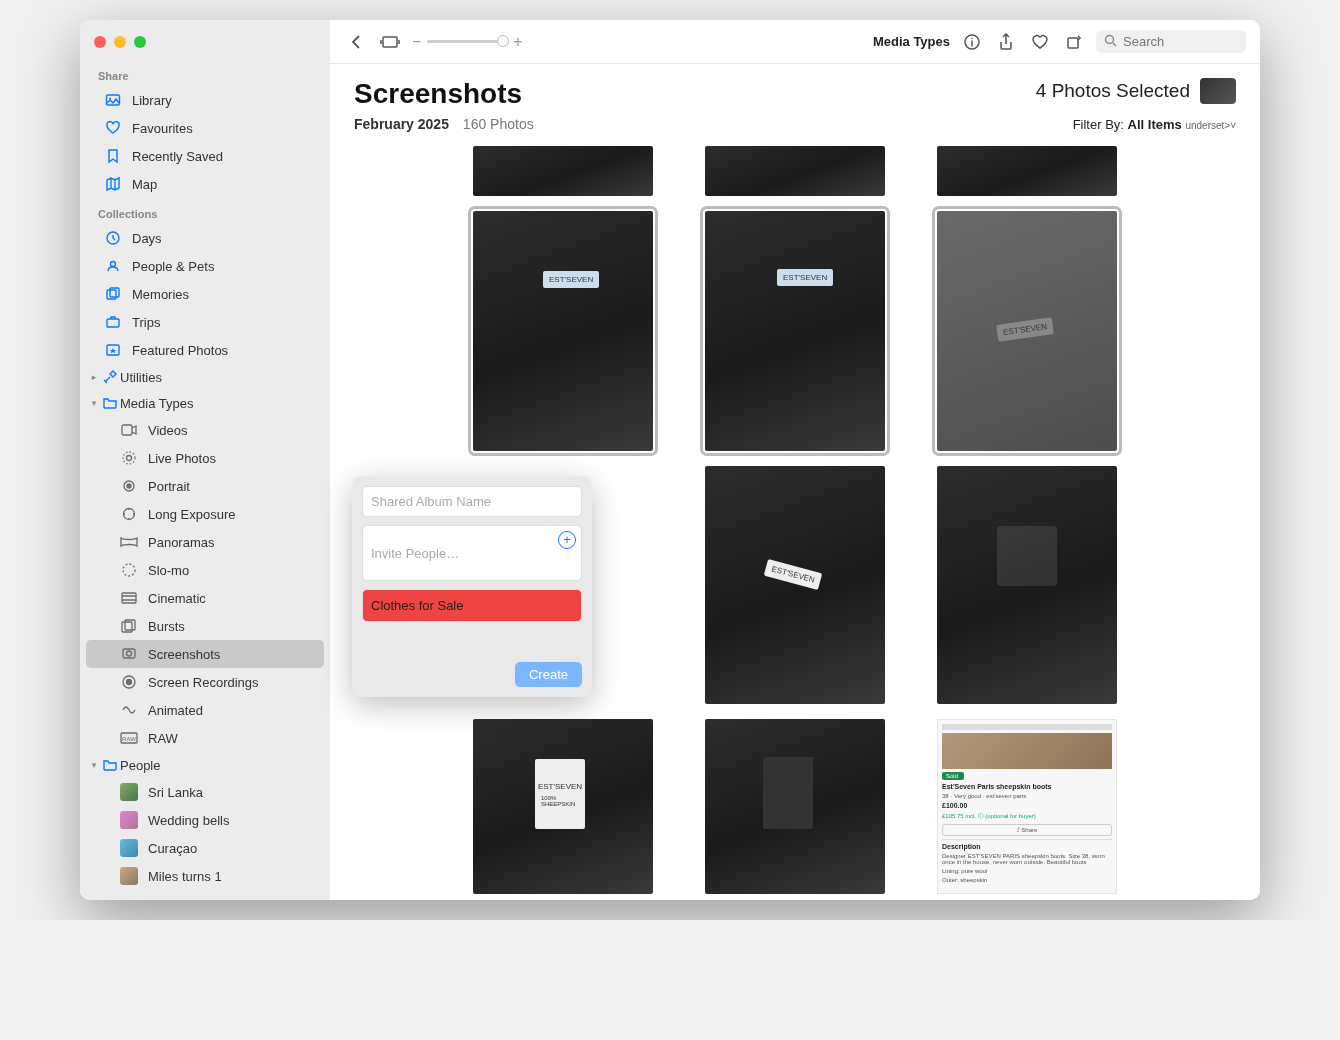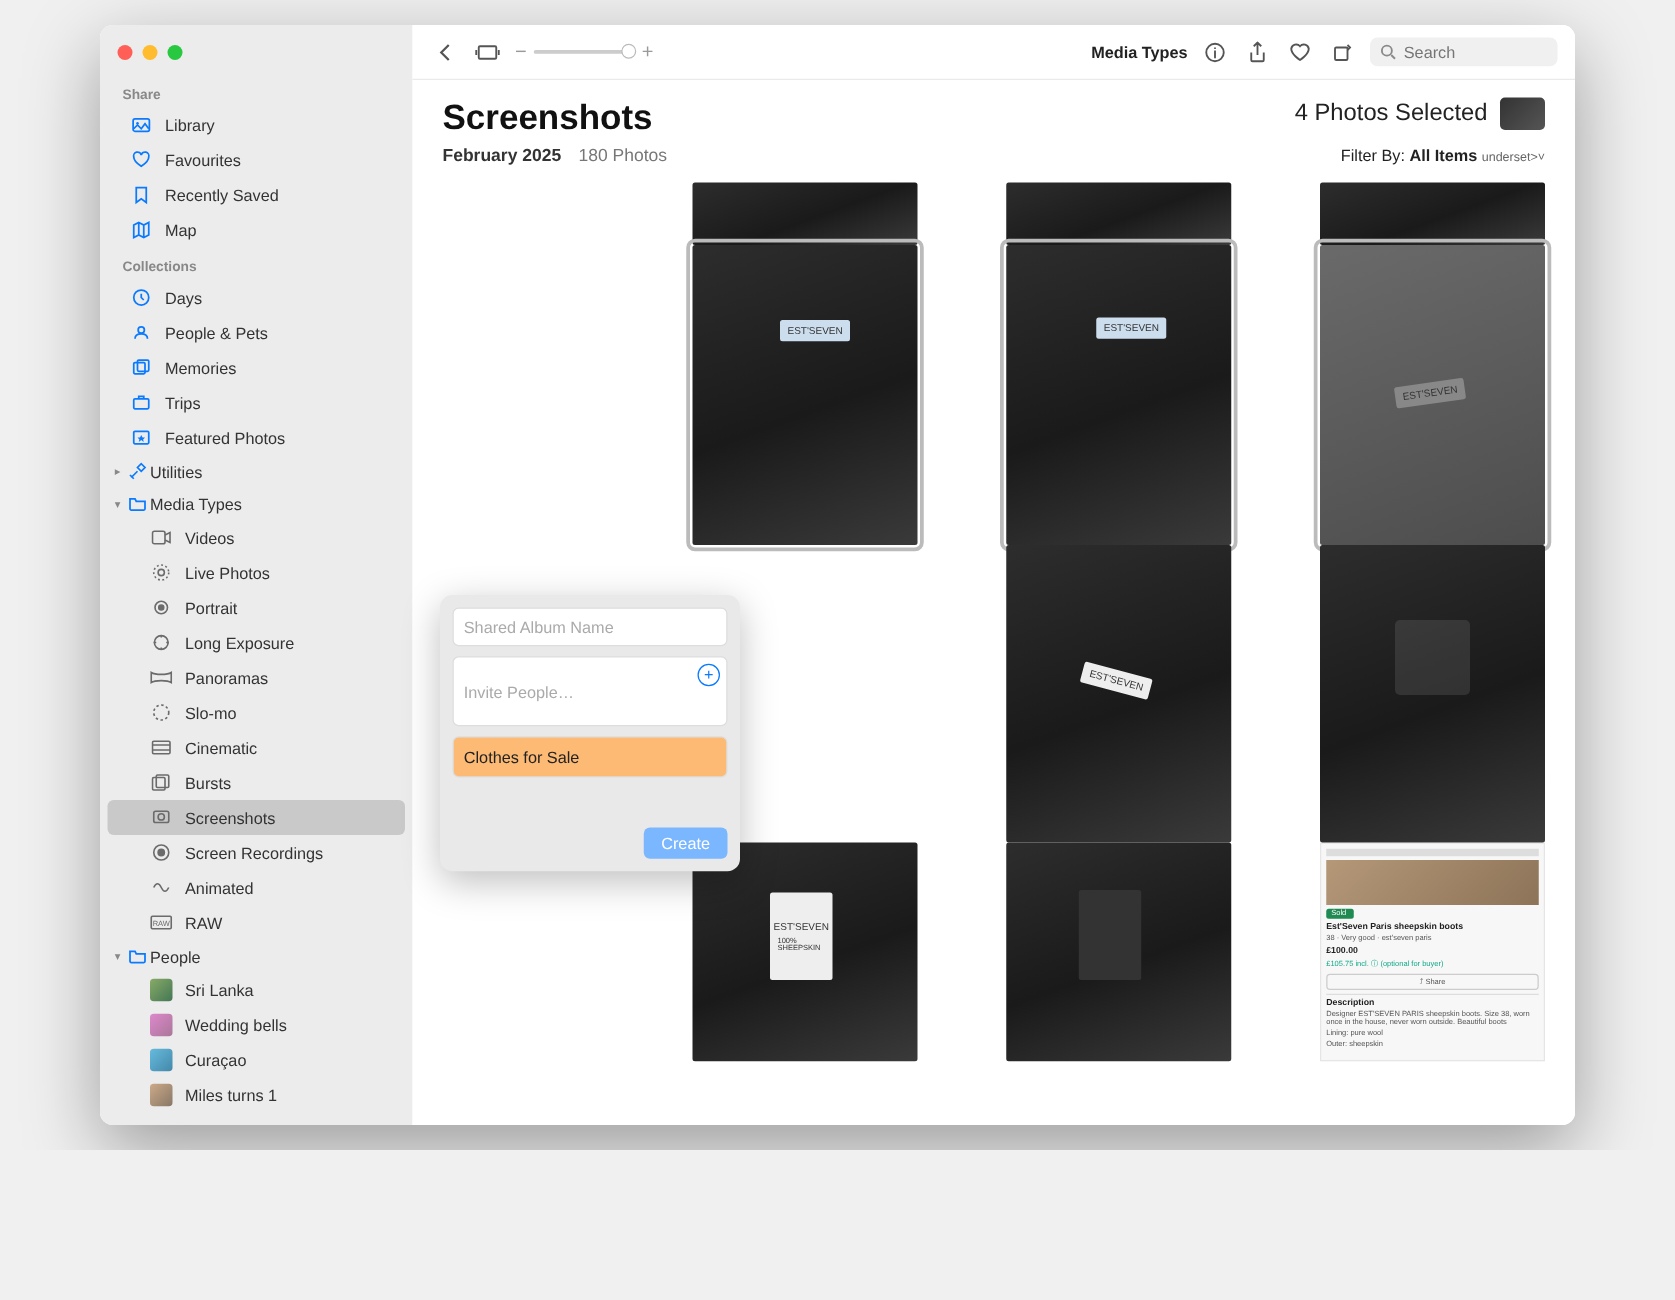--- a/index.html
+++ b/index.html
@@ -20,51 +20,51 @@
   .side-row{display:flex;align-items:center;gap:2px;padding:5px 6px 5px 8px}
   .thumb{width:18px;height:18px;border-radius:3px;background:linear-gradient(135deg,#8a6,#475)}
   .main{flex:1;display:flex;flex-direction:column;height:100%;background:#fff;position:relative}
   .toolbar{height:44px;display:flex;align-items:center;padding:0 14px;gap:10px;border-bottom:1px solid #eaeaea}
   .tool-ic{width:24px;height:24px;display:flex;align-items:center;justify-content:center;color:#555;font-size:16px}
   .zoom{display:flex;align-items:center;gap:6px;color:#999}
   .track{width:80px;height:3px;background:#ccc;border-radius:2px;position:relative}
   .knob{width:12px;height:12px;border-radius:50%;background:#fff;border:1px solid #bbb;position:absolute;right:-2px;top:-5px}
   .spacer{flex:1}
   .toolbar .lbl{font-weight:600;font-size:13px;color:#222}
-  .search{display:flex;align-items:center;gap:6px;background:#f0f0f0;border-radius:6px;padding:4px 8px;width:150px;color:#8a8a8a;font-size:13px}
+  .search{display:flex;gap:6px;background:#f0f0f0;border-radius:6px;padding:4px 8px;width:150px;color:#8a8a8a;font-size:13px}
   .header{padding:14px 24px 6px;display:flex;align-items:flex-start;justify-content:space-between}
   .title{font-size:28px;font-weight:800;color:#111}
   .sel{font-size:19px;color:#222;display:flex;align-items:center;gap:10px}
   .sel .mini{width:36px;height:26px;border-radius:4px;background:linear-gradient(135deg,#333,#555)}
   .subhead{padding:0 24px 6px;display:flex;justify-content:space-between;align-items:center;color:#777;font-size:14px}
   .subhead .date{font-weight:700;color:#333;margin-right:10px}
   .filter{font-size:13px;color:#222}
   .grid{flex:1;overflow:auto;padding:8px 24px 24px}
-  .row{display:flex;gap:71px;justify-content:flex-end;margin-bottom:0}
+  .row{display:flex;gap:52px;justify-content:center;margin-bottom:15px}
   .ph{background:linear-gradient(160deg,#2d2d2d 0%,#1a1a1a 55%,#3a3a3a 100%);border-radius:2px;position:relative;overflow:hidden}
   .ph.sel{outline:3px solid #bbb;outline-offset:2px}
   .ph.small{width:180px;height:50px}
   .ph.med{width:180px;height:240px}
   .ph.med2{width:180px;height:238px}
   .ph.tall{width:180px;height:175px}
   .tag{position:absolute;background:#eee;color:#333;font-size:8px;padding:4px 6px;border-radius:2px}
   .listing{width:180px;height:175px;background:#f7f7f7;border:1px solid #e5e5e5;font-size:6px;color:#555;padding:4px;display:flex;flex-direction:column;gap:3px}
   .listing .bar{height:6px;background:#ddd}
   .listing .img{height:36px;background:linear-gradient(135deg,#b49878,#8d7358)}
   .listing .sold{background:#1f8a52;color:#fff;padding:1px 4px;font-size:6px;width:22px;border-radius:2px}
   .listing .t{font-weight:700;color:#222;font-size:7px}
   .listing .btn{border:1px solid #ccc;padding:2px;text-align:center;border-radius:3px;font-size:6px}
 
   .popover{position:absolute;left:22px;top:456px;width:240px;background:#e9e9e9;border-radius:10px;box-shadow:0 8px 30px rgba(0,0,0,.25);padding:10px;z-index:50}
   .popover:before{content:"";position:absolute;top:-8px;left:118px;border:8px solid transparent;border-bottom-color:#e9e9e9}
   .pop-input{width:100%;background:#fff;border:1px solid #ddd;border-radius:5px;padding:7px 8px;font-size:13px;color:#333;margin-bottom:8px}
   .pop-input::placeholder{color:#aaa}
   .invite{height:56px;position:relative}
   .plus{position:absolute;right:6px;top:6px;width:18px;height:18px;border:1.5px solid #0a7aff;border-radius:50%;color:#0a7aff;font-size:13px;line-height:15px;text-align:center}
-  .album-row{background:#fdba74;border:1px solid #ddd;border-radius:5px;padding:8px;font-size:13px;color:#222;margin-bottom:40px}
+  .album-row{background:#ef4444;border:1px solid #ddd;border-radius:5px;padding:8px;font-size:13px;color:#222;margin-bottom:40px}
   .create{float:right;background:#7bb7ff;color:#fff;border:none;padding:5px 14px;border-radius:5px;font-size:13px;font-weight:500}
   svg{display:block}
 </style>
 </head>
 <body>
 
 <div class="window">
 
   <div class="sidebar">
     <div class="traffic">
@@ -366,21 +366,21 @@
     <div class="header">
       <div class="title">Screenshots</div>
       <div class="sel">
         <span>4 Photos Selected</span>
         <div class="mini"></div>
       </div>
     </div>
     <div class="subhead">
       <div>
         <span class="date">February 2025</span>
-        <span>180 Photos</span>
+        <span>160 Photos</span>
       </div>
       <div class="filter">
         <span>Filter By:</span>
         <b>All Items</b>
         <span style="font-size:10px;color:#666"> underset&gt;˅</span>
       </div>
     </div>
 
     <div class="grid">
       <div class="row">

